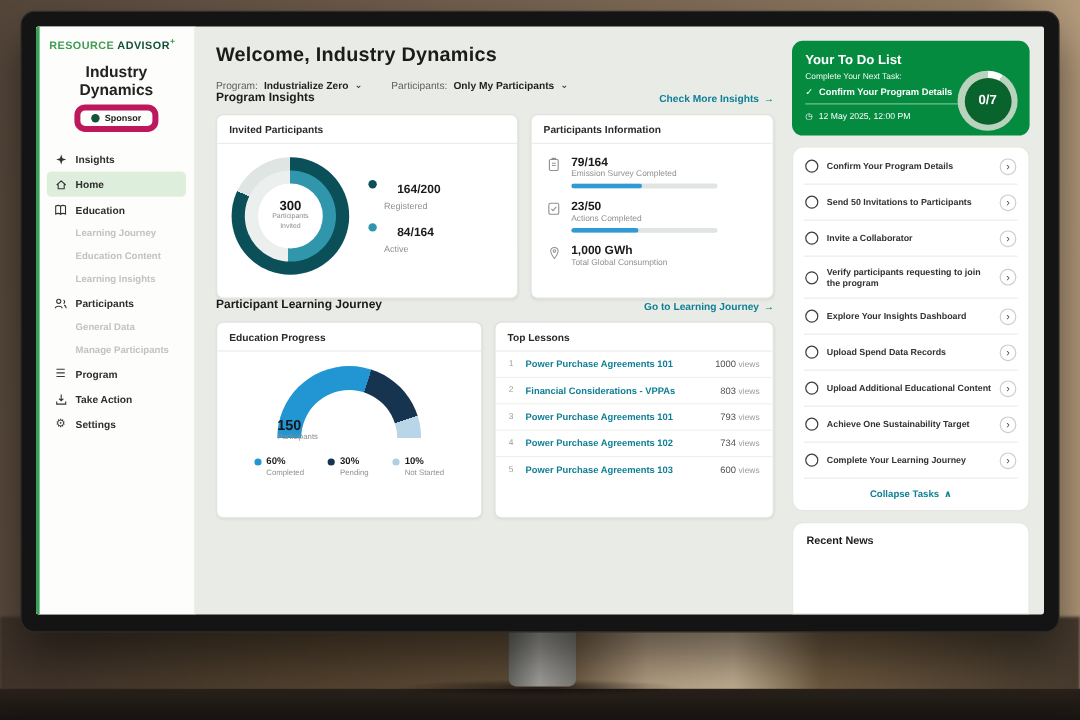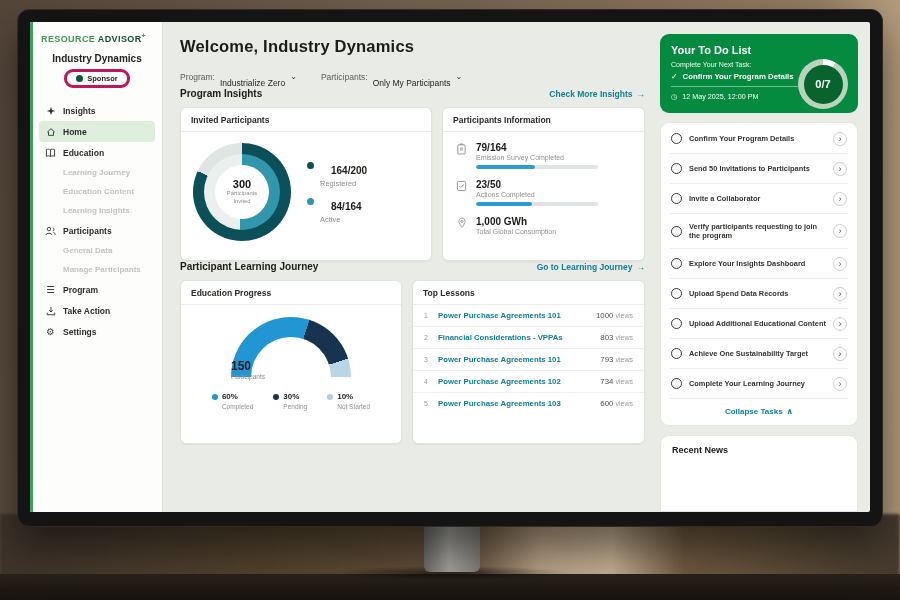--- a/index.html
+++ b/index.html
@@ -27,39 +27,39 @@
   .screen { position:absolute; left:30px; top:22px; width:840px; height:490px; background:#e9ebe6;
     display:flex; overflow:hidden; border-radius:2px; }
   .accent-strip { position:absolute; left:0; top:0; width:3px; height:100%; background:#3aa05a; z-index:6; }
 
   
   .sidebar { width:133px; background:#fdfdfc; border-right:1px solid #e4e4e0; padding:10px 7px 0 9px; flex-shrink:0; }
   .logo { padding-left:2px; font-size:9px; font-weight:bold; letter-spacing:.4px; white-space:nowrap; }
   .logo .p1 { color:#3f9b52; }
   .logo .p2 { color:#14503a; }
   .logo .plus { color:#3f9b52; font-size:7px; vertical-align:super; }
-  .org-name { text-align:center; font-size:10px; font-weight:bold; color:#222; margin-top:9px; }
+  .org-name { text-align:center; font-size:13px; font-weight:bold; color:#222; margin-top:9px; }
   .role-badge { width:fit-content; margin:5px auto 0; display:flex; align-items:center; gap:4px;
-    border:3px solid #be185d; border-radius:9px; padding:2px 9px; font-size:7.5px; font-weight:bold; color:#222; cursor:pointer; }
+    border:5px solid #be185d; border-radius:9px; padding:2px 9px; font-size:7.5px; font-weight:bold; color:#222; cursor:pointer; }
   .role-dot { width:7px; height:7px; border-radius:50%; background:#14523c; }
   .nav { margin-top:12px; }
   .nav-item { display:flex; align-items:center; gap:7px; height:21px; padding-left:6px;
     font-size:8.5px; font-weight:bold; color:#2d2d2b; border-radius:4px; cursor:pointer; }
   .nav-item.active { background:#ddeedd; }
   .nav-icon { width:11px; display:flex; justify-content:center; align-items:center; font-size:9.5px; color:#3a3a38; }
   .nav-sub { display:flex; align-items:center; height:19px; padding-left:24px;
     font-size:8px; font-weight:bold; color:#c2c2be; cursor:pointer; }
 
   
   .main { flex:1; min-width:0; padding:15px 13px 0 17px; }
   .welcome { font-size:16.5px; font-weight:bold; color:#1b1b19; letter-spacing:.2px; }
   .filters { display:flex; gap:24px; margin-top:10px; align-items:center; }
   .filter { display:flex; align-items:center; gap:5px; font-size:8.5px; cursor:pointer; }
   .filter-label { color:#5f5f5c; }
-  .filter-value { font-weight:normal; color:#1f1f1d;margin-top:12px; }
+  .filter-value { font-weight:bold; color:#1f1f1d; }
   .chev { font-size:8px; color:#333; line-height:1; }
   .section-row { display:flex; justify-content:space-between; align-items:center; }
   .section-title { font-size:10px; font-weight:bold; color:#1b1b19; }
   .section-link { font-size:8.5px; font-weight:bold; color:#0e7f95; display:flex; gap:4px; align-items:center; cursor:pointer; }
   .cards { display:flex; gap:10px; margin-top:8px; }
   .card { background:#fff; border:1px solid #e2e2de; border-radius:6px; box-shadow:0 1px 2px rgba(0,0,0,.05); overflow:hidden; }
   .card-title { font-size:8.5px; font-weight:bold; color:#2a2a28; padding:7px 10px 6px; border-bottom:1px solid #ececea; }
 
   
   .card-invited { width:252px; height:154px; }

